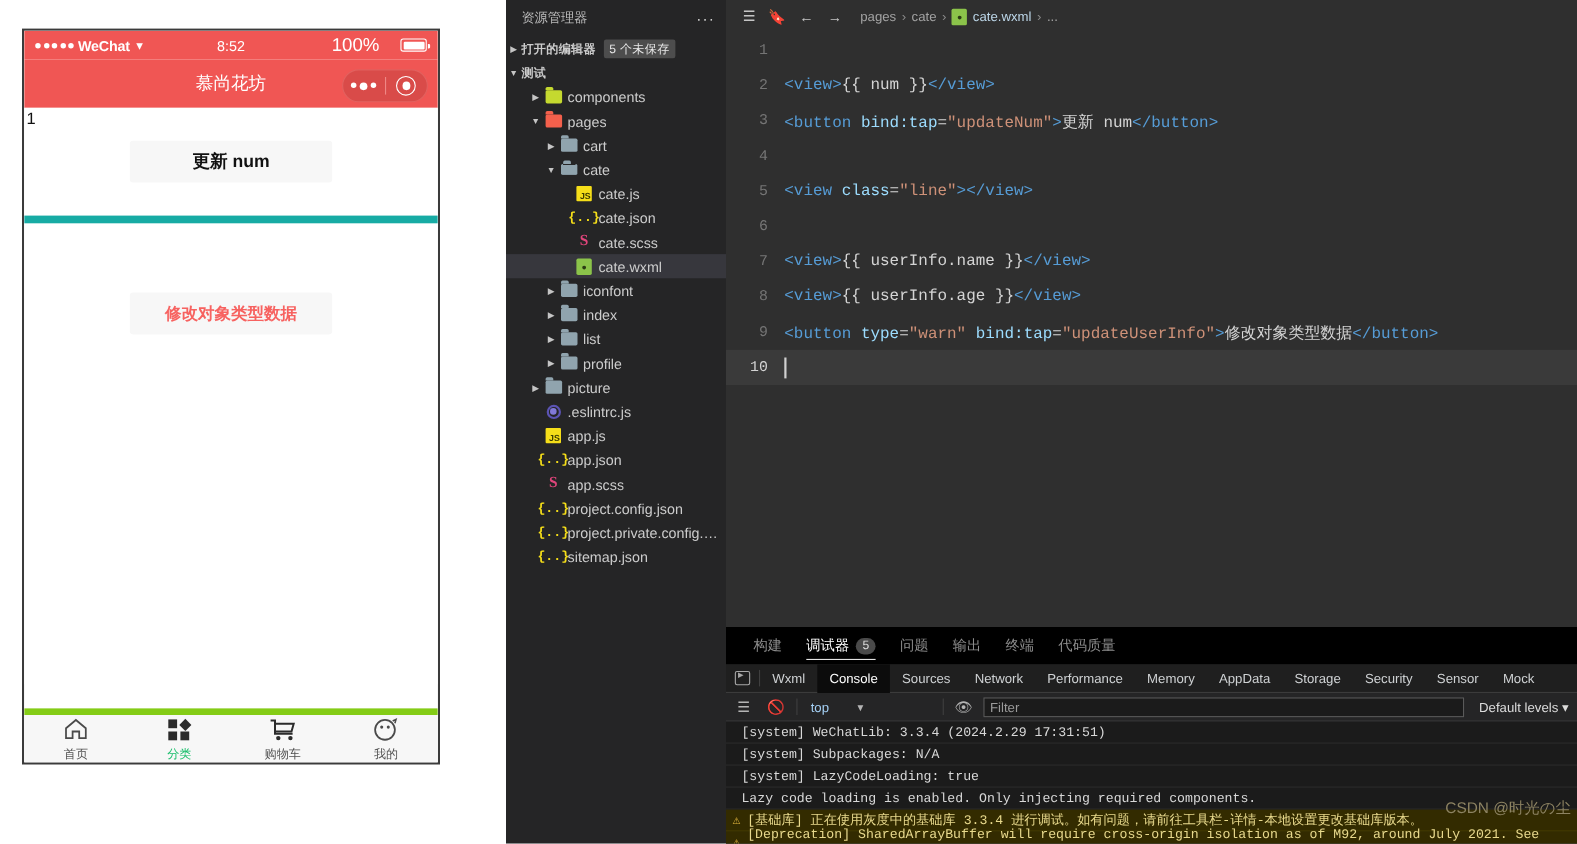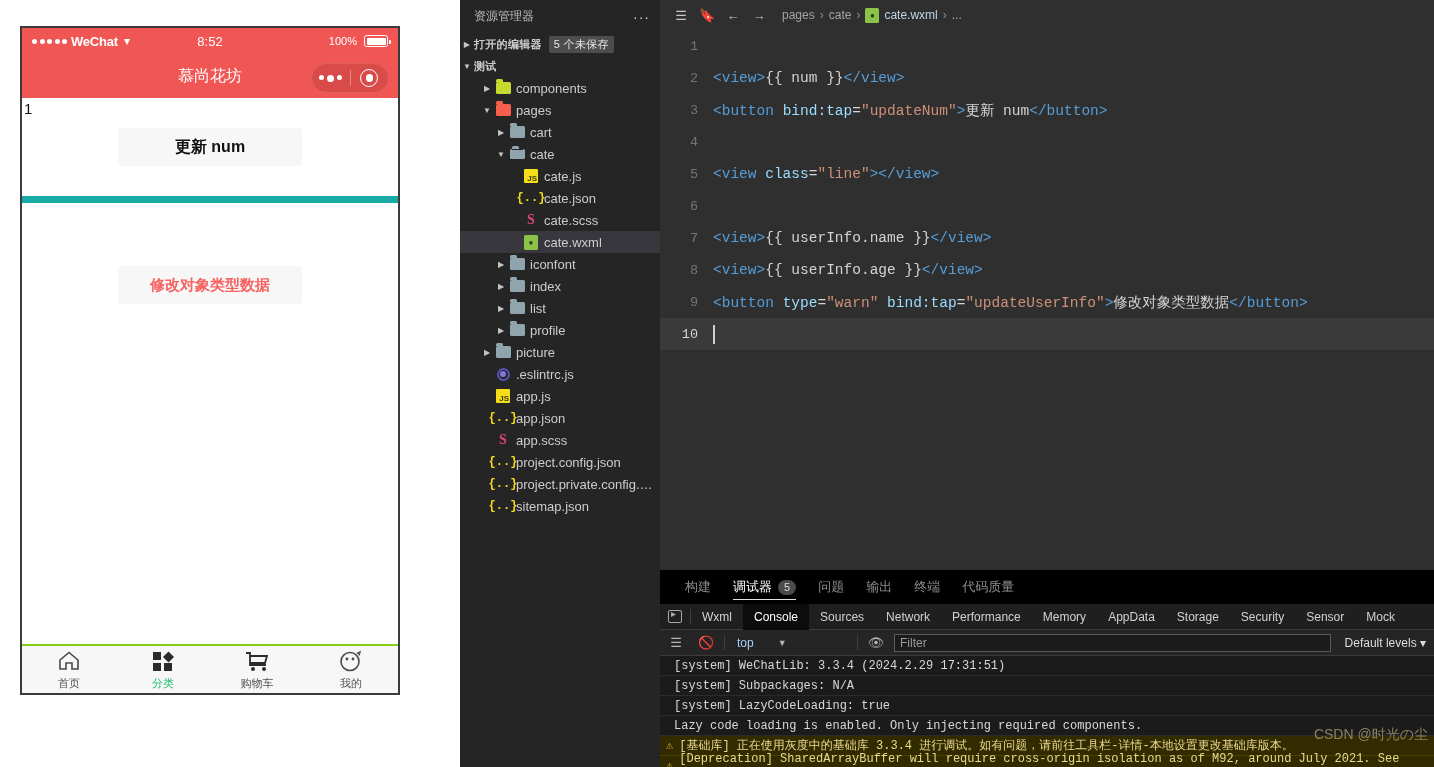--- a/index.html
+++ b/index.html
@@ -17,21 +17,21 @@
     height: 26px; background: #f05654; color: #fff;
     display: flex; align-items: center; padding: 0 10px;
     font-size: 13px; position: relative;
   }
   .sb-left { display: flex; align-items: center; gap: 4px; }
   .dots { display: inline-flex; gap: 2.5px; align-items:center; }
   .dots i { width: 5px; height: 5px; border-radius: 50%; background: #fff; display:block; }
   .sb-carrier { font-weight: bold; font-size: 13px; letter-spacing: -0.2px; }
   .wifi-ic { margin-left:2px; font-size: 12px; }
   .sb-time { position: absolute; left: 0; right: 0; text-align: center; font-size: 13px; }
-  .sb-right { margin-left: auto; display: flex; align-items: center; gap: 7px; font-size: 11px; }
+  .sb-right { margin-left: auto; display: flex; align-items: center; gap: 19px; font-size: 17px; }
   .batt { width: 24px; height: 12px; border: 1.5px solid #fff; border-radius: 2.5px; position: relative; }
   .batt::after { content:''; position:absolute; right:-4px; top:3.5px; width:2.5px; height:4px; background:#fff; border-radius:0 1px 1px 0;}
   .batt i { position:absolute; left:1.5px; top:1.5px; bottom:1.5px; width:19px; background:#fff; border-radius:1px; display:block;}
 
   .navbar {
     height: 44px; background: #f05654; color: #fff; position: relative;
     display: flex; align-items: center; justify-content: center;
   }
   .nav-title { font-size: 16px; color: #fff; }
   .capsule {
@@ -53,21 +53,21 @@
     margin: 10px auto 0; width: 184px; height: 38px; background: #f7f7f7;
     display: flex; align-items: center; justify-content: center;
     font-size: 16px; font-weight: bold; color: #111; border-radius: 3px;
   }
   .mini-btn.warn { color: #f76260; font-size: 15px; }
   .line-div { height: 7px; background: #17aba4; margin-top: 30px; }
   .gap-1 { height: 53px; }
 
   .tabbar {
     position: absolute; left: 0; bottom: 0; width: 376px; height: 49px;
-    background: #f7f7f7; border-top: 2px solid #84cc16;
+    background: #f7f7f7; border-top: 6px solid #84cc16;
     display: flex; align-items: center;
   }
   .tab { flex: 1; display: flex; flex-direction: column; align-items: center; gap: 2px; }
   .tab .ic { height: 26px; display:flex; align-items:center; justify-content:center; }
   .tab .lbl { font-size: 11px; color: #515151; }
   .tab.active .lbl { color: #19be6b; }
 
   
   .explorer { position: absolute; left: 460px; top: 0; width: 200px; height: 767px; background: #252526; }
   .exp-head {

